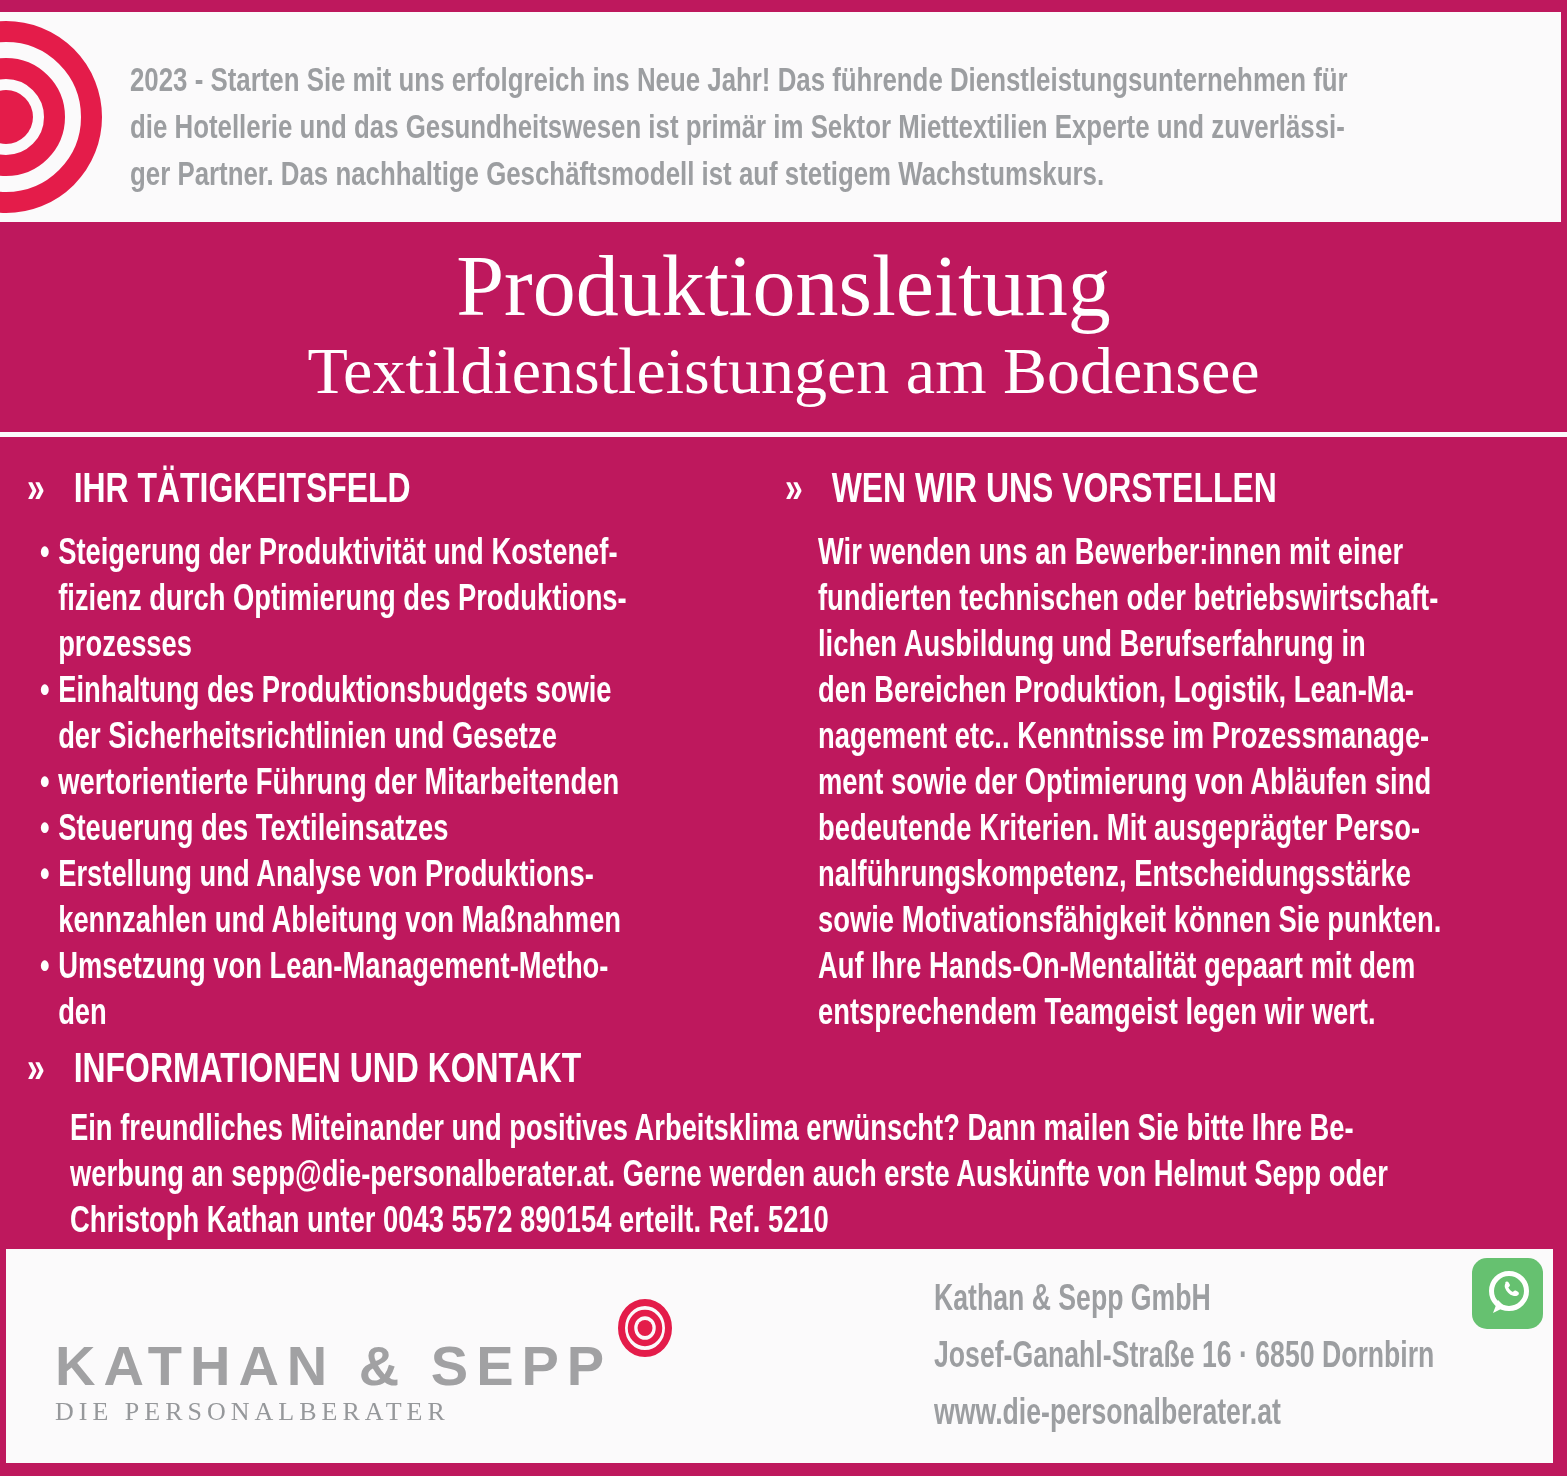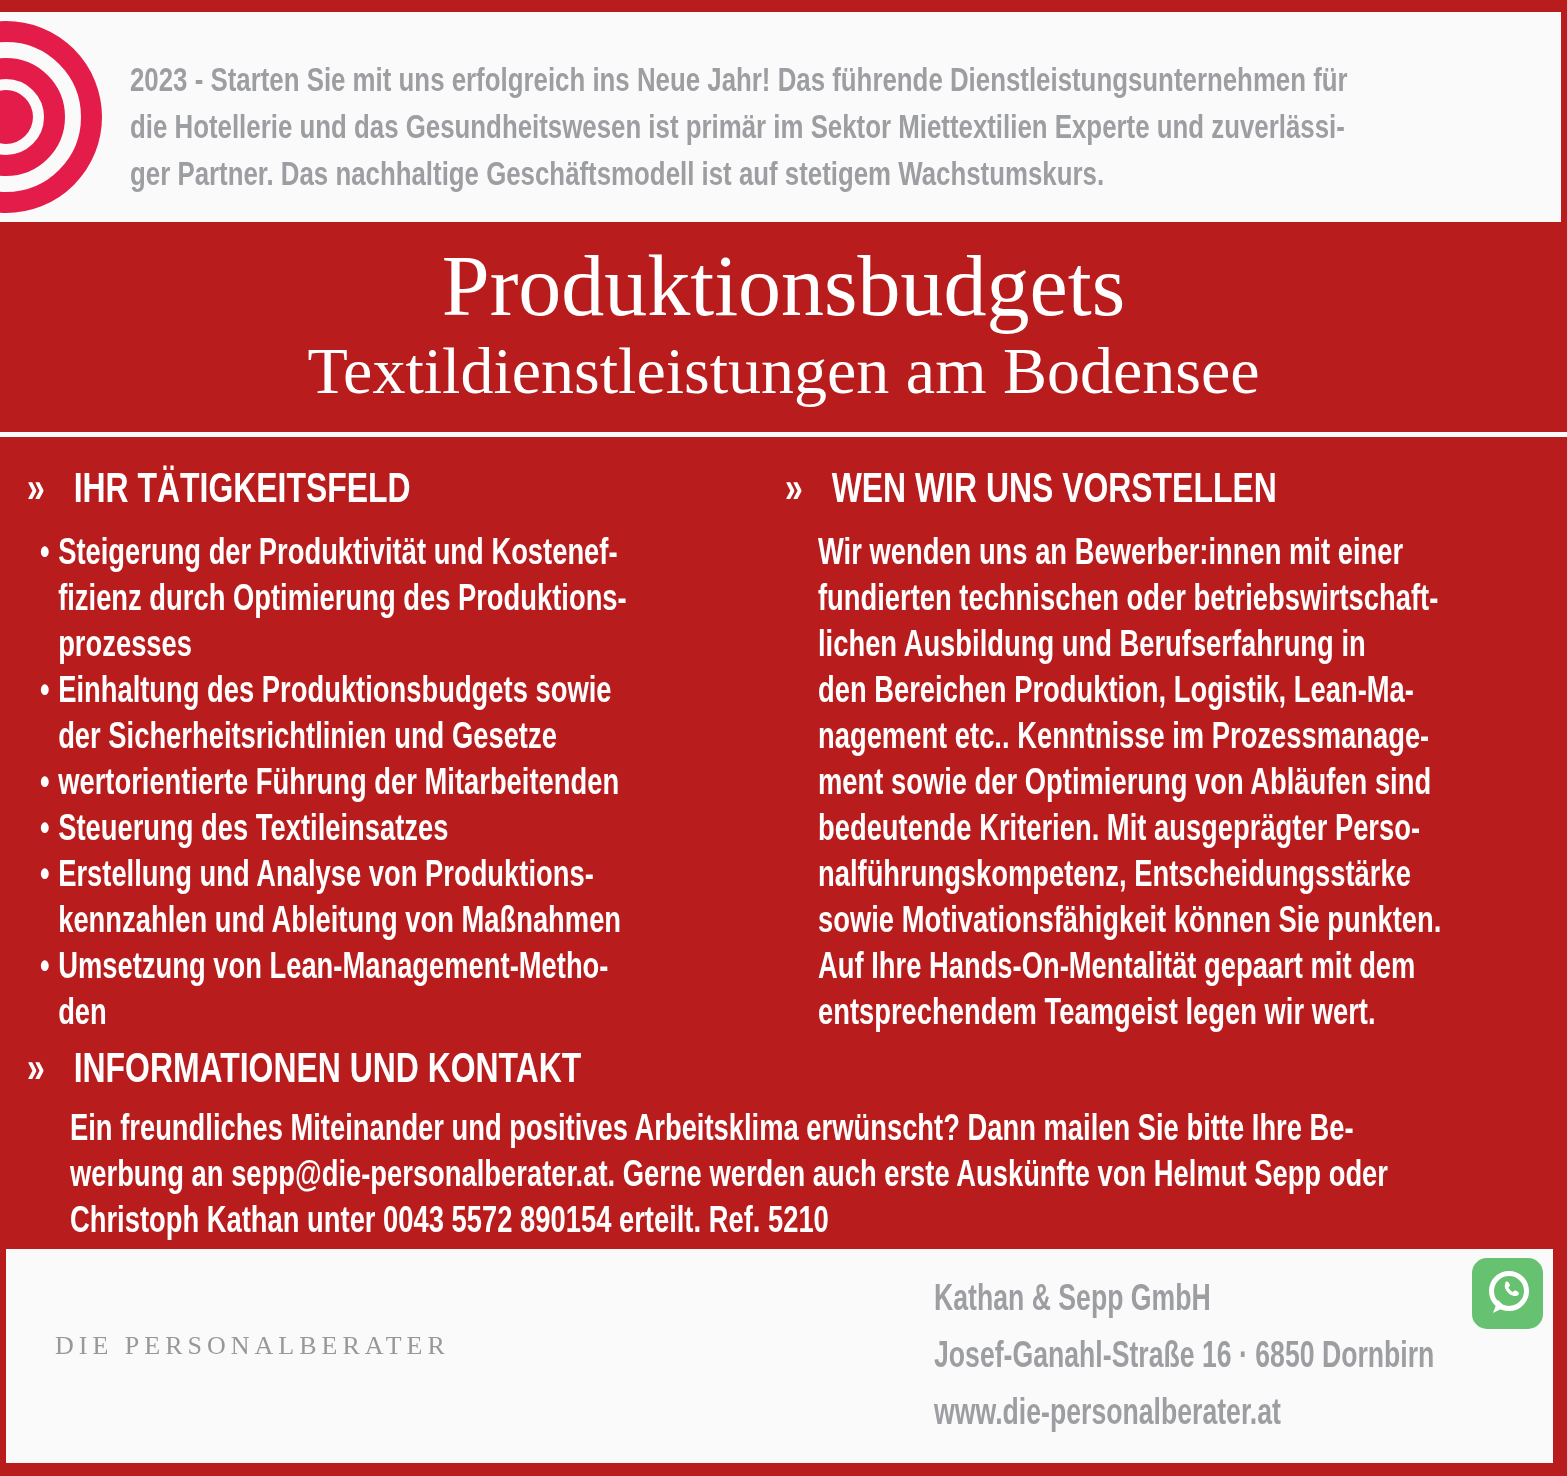--- a/index.html
+++ b/index.html
@@ -1,19 +1,19 @@
 <!DOCTYPE html>
 <html><head>
 <meta charset="utf-8">
 <style>
   html,body{margin:0;padding:0;background:#555;}
   .poster{
     position:relative;
     width:1567px;height:1476px;
-    background:#b91c1c;
+    background:#be185d;
     overflow:hidden;
     font-family:"Liberation Sans","DejaVu Sans",sans-serif;
   }
   
   .cond{
     transform:scaleX(0.76);
     transform-origin:0 0;
     width:131.5%;
     white-space:pre-line;
   }
@@ -94,21 +94,21 @@
       <circle cx="96" cy="96" r="85.5" fill="none" stroke="#e41c4a" stroke-width="21"></circle>
       <circle cx="96" cy="96" r="48.5" fill="none" stroke="#e41c4a" stroke-width="21"></circle>
       <circle cx="96" cy="96" r="27" fill="#e41c4a"></circle>
     </svg>
     <div class="intro cond">2023 - Starten Sie mit uns erfolgreich ins Neue Jahr! Das führende Dienstleistungsunternehmen für
 die Hotellerie und das Gesundheitswesen ist primär im Sektor Miettextilien Experte und zuverlässi-
 ger Partner. Das nachhaltige Geschäftsmodell ist auf stetigem Wachstumskurs.</div>
   </div>
 
   <div class="title-wrap">
-    <div class="job-title">Produktionsbudgets</div>
+    <div class="job-title">Produktionsleitung</div>
     <div class="job-subtitle">Textildienstleistungen am Bodensee</div>
   </div>
 
   <div class="divider"></div>
 
   <div class="cols">
     <div class="col-left">
       <div class="sec-head cond">
         <span class="chev">»</span>
         <span>IHR TÄTIGKEITSFELD</span>
@@ -144,20 +144,28 @@
       <span class="chev">»</span>
       <span>INFORMATIONEN UND KONTAKT</span>
     </div>
     <div class="para body-copy cond">Ein freundliches Miteinander und positives Arbeitsklima erwünscht? Dann mailen Sie bitte Ihre Be-
 werbung an sepp@die-personalberater.at. Gerne werden auch erste Auskünfte von Helmut Sepp oder
 Christoph Kathan unter 0043 5572 890154 erteilt. Ref. 5210</div>
   </div>
 
   <div class="footer">
     <div class="brand">
+      <div class="brand-row">
+        <span class="wordmark">KATHAN &amp; SEPP</span>
+        <svg class="brand-bullseye" width="54" height="58" viewBox="0 0 54 58">
+          <ellipse cx="27" cy="29" rx="23.5" ry="25.5" fill="none" stroke="#e41c4a" stroke-width="7"></ellipse>
+          <ellipse cx="27" cy="29" rx="14" ry="15" fill="none" stroke="#e41c4a" stroke-width="6.5"></ellipse>
+          <ellipse cx="27" cy="29" rx="7.5" ry="8" fill="#e41c4a"></ellipse>
+        </svg>
+      </div>
       <div class="tagline">DIE PERSONALBERATER</div>
     </div>
 
     <div class="addr">
       <span>Kathan &amp; Sepp GmbH</span><br>
       <span>Josef-Ganahl-Straße 16 · 6850 Dornbirn</span><br>
       <span class="site">www.die-personalberater.at</span>
     </div>
 
     <svg class="wa" width="71" height="71" viewBox="0 0 71 71">

